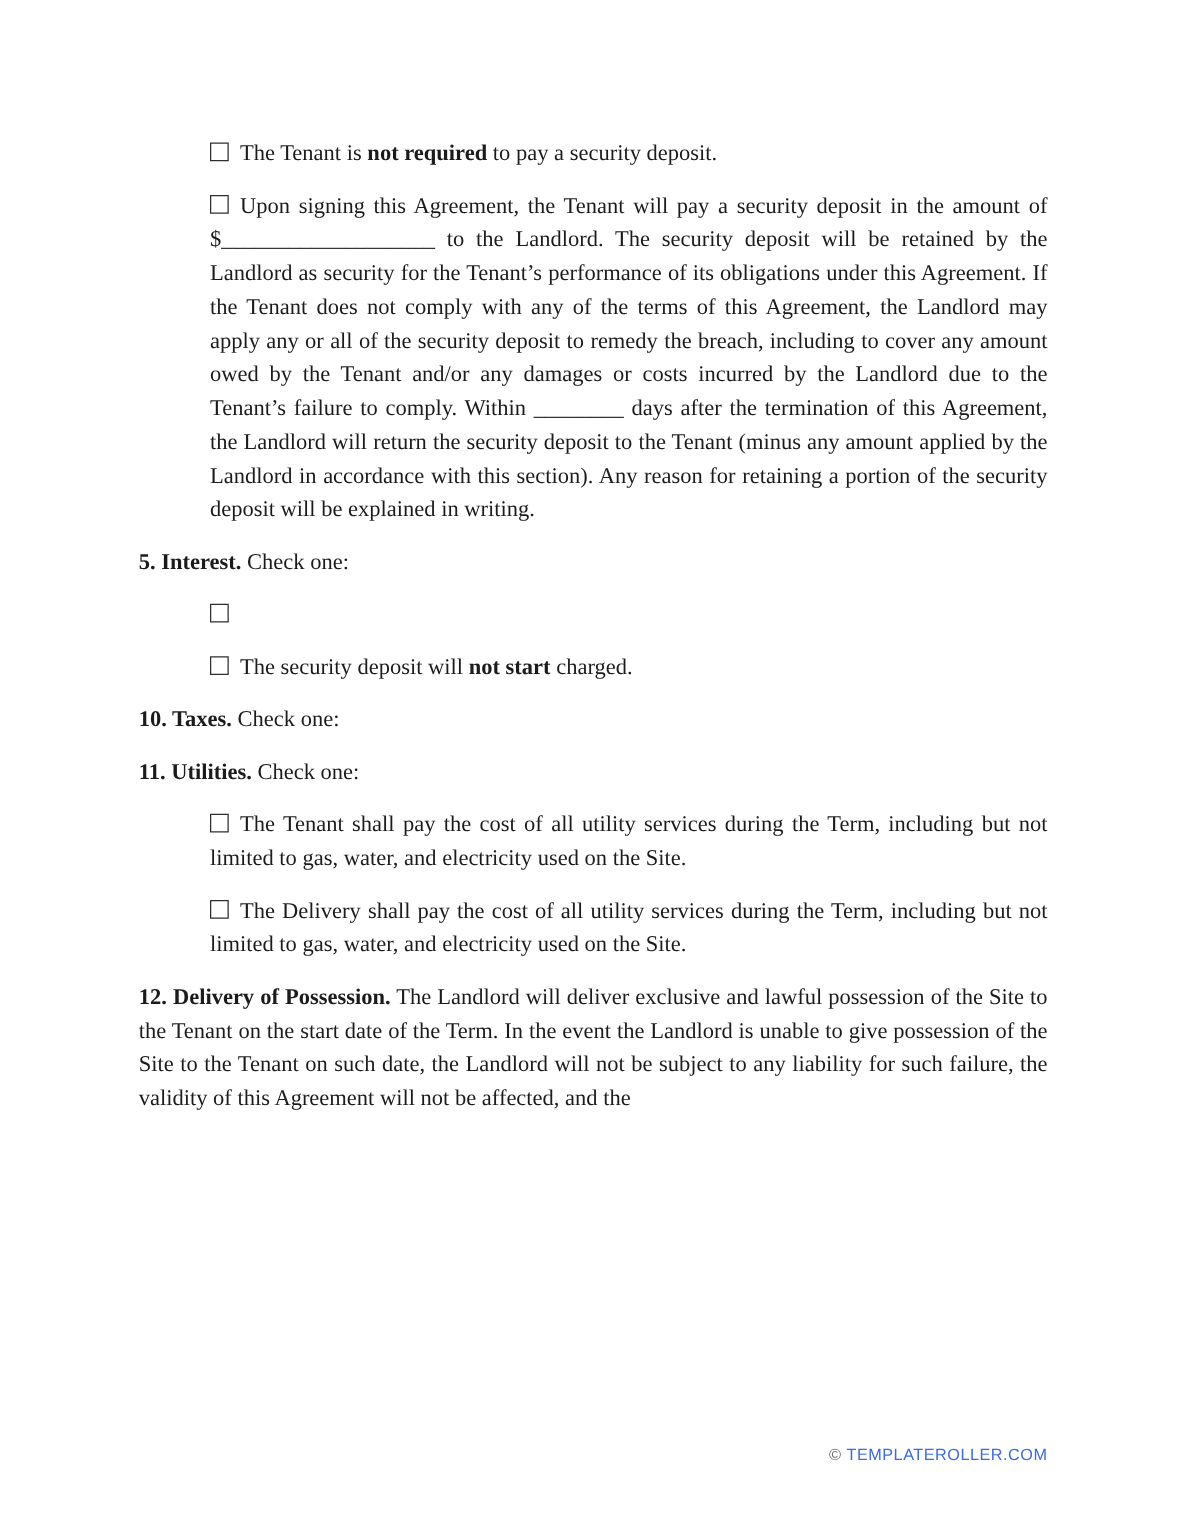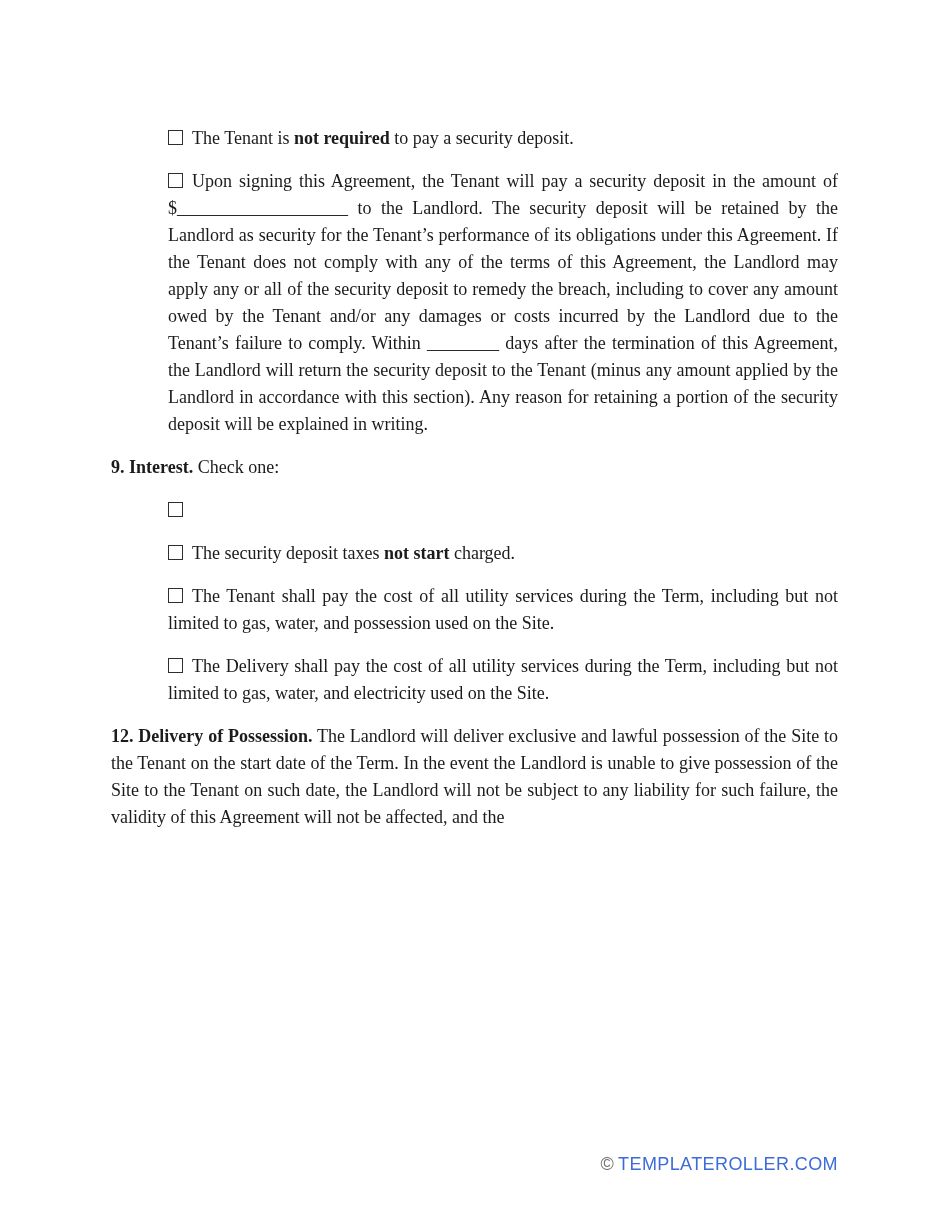--- a/index.html
+++ b/index.html
@@ -18,62 +18,64 @@
     line-height: 27px;
     color: #1b1b1b;
   }
   .content {
     position: absolute;
     left: 111px;
     top: 109px;
     width: 727px;
   }
   p.para {
-    margin: 16px 0 15px 0;
+    margin: 0 0 15px 0;
     text-align: justify;
     text-align-last: left;
   }
   p.para:last-child { margin-bottom: 0; }
   p.checkbox { margin-left: 57px; }
   .cb {
     display: inline-block;
     width: 13px;
     height: 13px;
     border: 1.5px solid #2e2e2e;
     background: #ffffff;
     margin-right: 9px;
     vertical-align: -1px;
   }
   b { font-weight: bold; }
   .footer {
     position: absolute;
     top: 1156px;
     right: 112px;
     font-family: "Liberation Sans", sans-serif;
-    font-size: 18px;
+    font-size: 13px;
     line-height: 16px;
     letter-spacing: 0.4px;
     white-space: nowrap;
   }
   .footer .copy { color: #6e6e6e; margin-right: 4px; }
   .footer a {
     color: #3d6cd8;
     text-decoration: none;
   }
 </style>
 </head>
 <body>
 
 <div class="page">
   <div class="content" id="doc-content">
       <p class="para checkbox"><span class="cb"></span><span>The Tenant is </span><b>not required</b><span> to pay a security deposit.</span></p>
       <p class="para checkbox"><span class="cb"></span><span>Upon signing this Agreement, the Tenant will pay a security deposit in the amount of $___________________ to the Landlord. The security deposit will be retained by the Landlord as security for the Tenant’s performance of its obligations under this Agreement. If the Tenant does not comply with any of the terms of this Agreement, the Landlord may apply any or all of the security deposit to remedy the breach, including to cover any amount owed by the Tenant and/or any damages or costs incurred by the Landlord due to the Tenant’s failure to comply. Within ________ days after the termination of this Agreement, the Landlord will return the security deposit to the Tenant (minus any amount applied by the Landlord in accordance with this section). Any reason for retaining a portion of the security deposit will be explained in writing.</span></p>
-      <p class="para heading"><b>9. Interest.</b><span> Check one:</span></p>
+      <p class="para heading"><b>5. Interest.</b><span> Check one:</span></p>
       <p class="para checkbox"><span class="cb"></span></p>
-      <p class="para checkbox"><span class="cb"></span><span>The security deposit taxes </span><b>not start</b><span> charged.</span></p>
-      <p class="para checkbox"><span class="cb"></span><span>The Tenant shall pay the cost of all utility services during the Term, including but not limited to gas, water, and possession used on the Site.</span></p>
+      <p class="para checkbox"><span class="cb"></span><span>The security deposit will </span><b>not start</b><span> charged.</span></p>
+      <p class="para heading"><b>10. Taxes.</b><span> Check one:</span></p>
+      <p class="para heading"><b>11. Utilities.</b><span> Check one:</span></p>
+      <p class="para checkbox"><span class="cb"></span><span>The Tenant shall pay the cost of all utility services during the Term, including but not limited to gas, water, and electricity used on the Site.</span></p>
       <p class="para checkbox"><span class="cb"></span><span>The Delivery shall pay the cost of all utility services during the Term, including but not limited to gas, water, and electricity used on the Site.</span></p>
       <p class="para body"><b>12. Delivery of Possession.</b><span> The Landlord will deliver exclusive and lawful possession of the Site to the Tenant on the start date of the Term. In the event the Landlord is unable to give possession of the Site to the Tenant on such date, the Landlord will not be subject to any liability for such failure, the validity of this Agreement will not be affected, and the</span></p>
     </div>
   <div class="footer">
     <span class="copy">©</span><a href="#">TEMPLATEROLLER.COM</a>
   </div>
 </div>
 
 </body></html>

